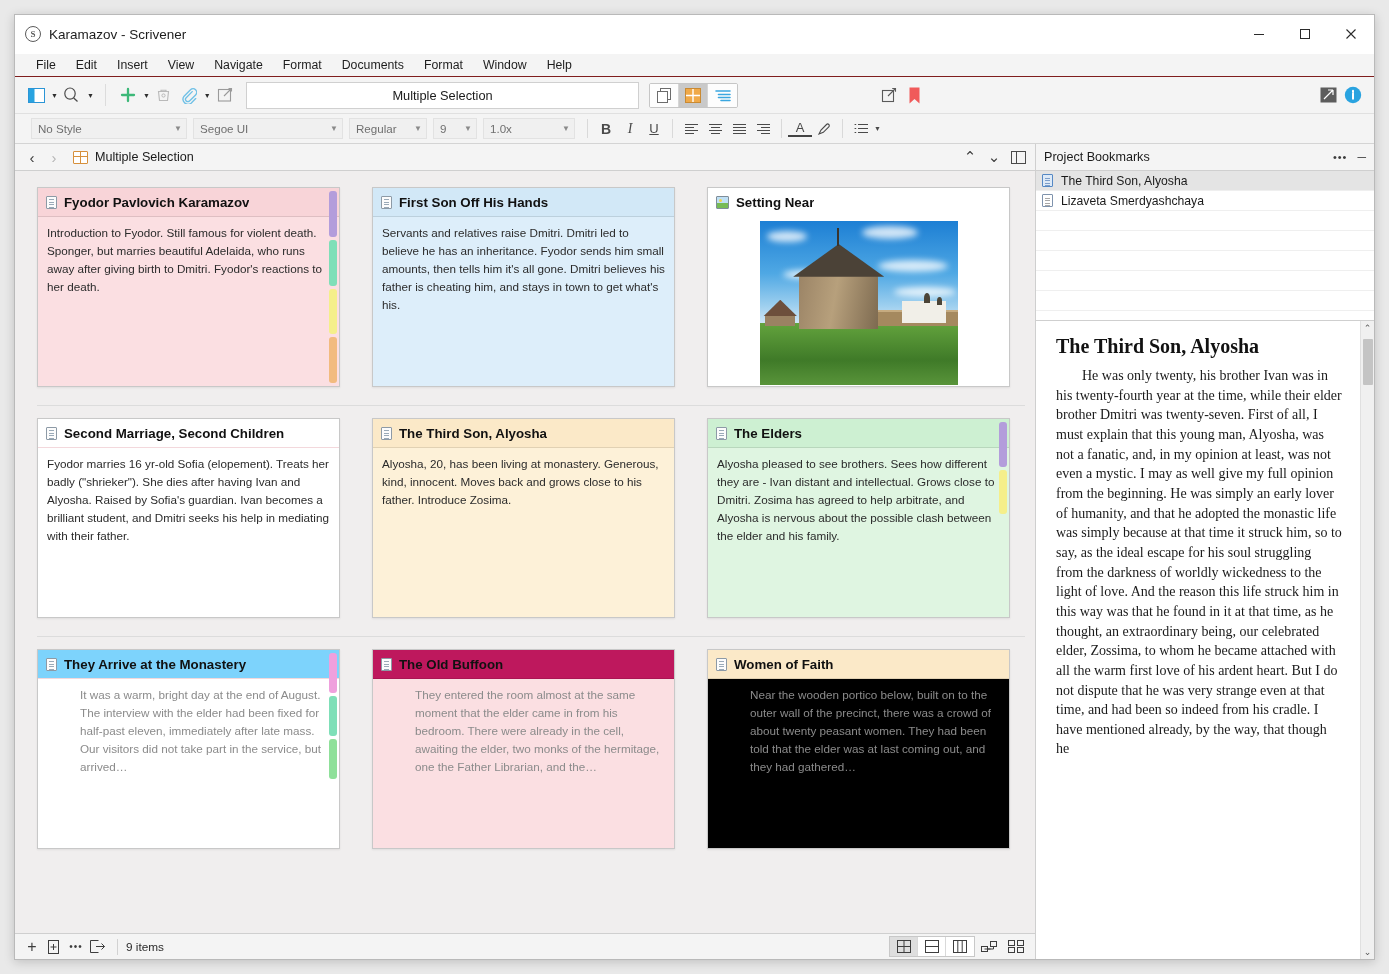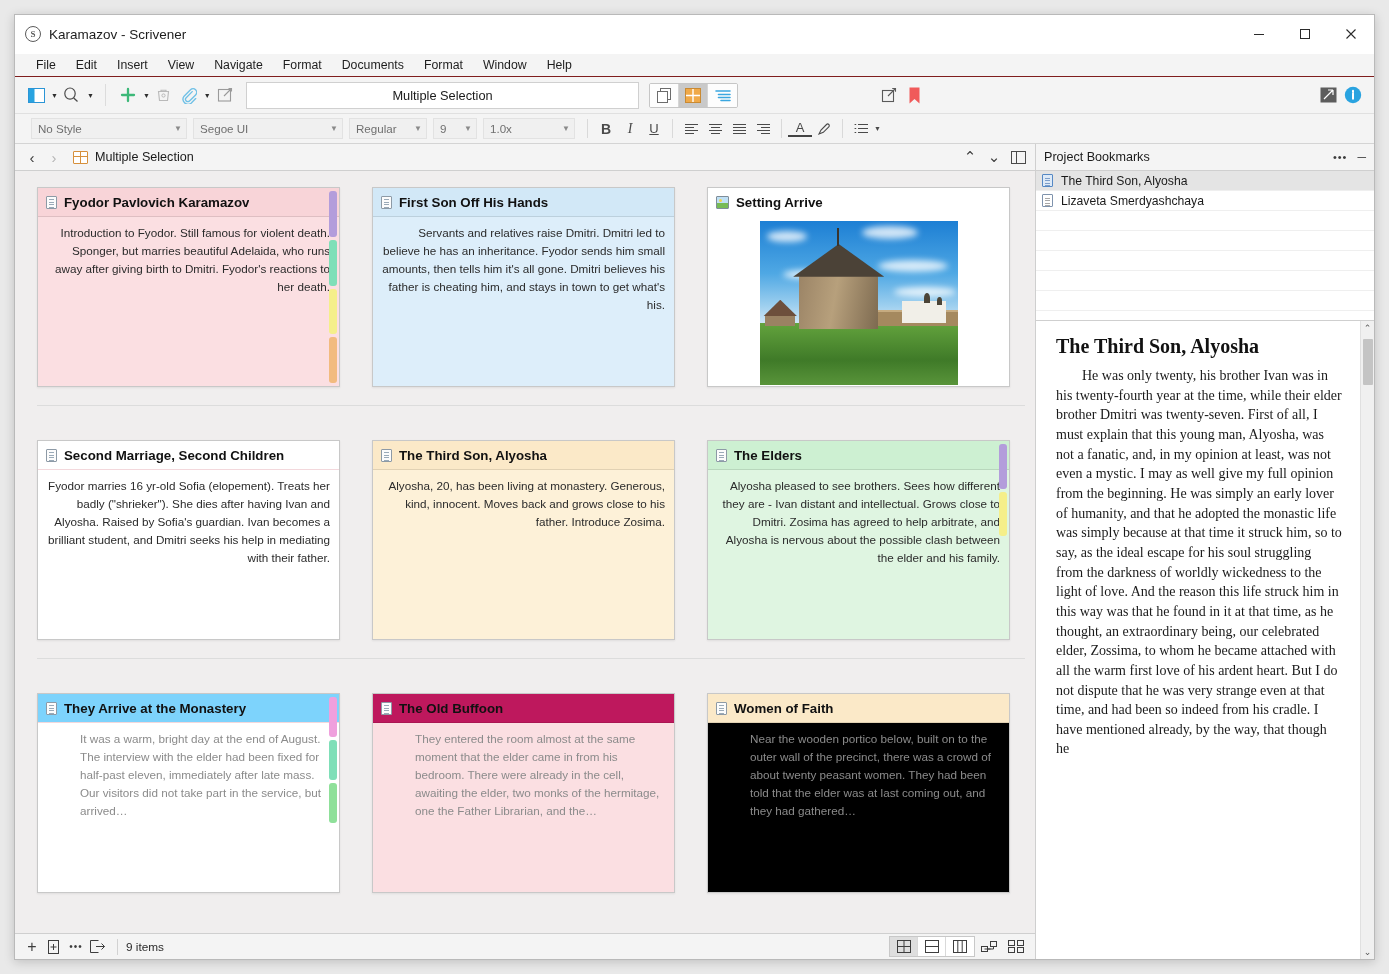--- a/index.html
+++ b/index.html
@@ -155,21 +155,21 @@
     flex: 1; min-height: 0; overflow: hidden;
     background: #f0eeee;
     padding: 16px 10px 0 22px;
     position: relative;
   }
   .cb-row {
     display: flex; gap: 32px;
     position: relative;
     padding-bottom: 18px;
   }
-  .cb-row.divided { border-bottom: 1px solid #dcdcdc; margin-bottom: 34px; text-align: right; }
+  .cb-row.divided { border-bottom: 1px solid #dcdcdc; margin-bottom: 12px; }
   .card {
     width: 303px; height: 200px;
     background: #ffffff;
     border: 1px solid #c8c8c8;
     position: relative;
     display: flex; flex-direction: column;
     box-shadow: 0 1px 2px rgba(0,0,0,.07);
   }
   .card-head {
     flex: 0 0 29px;
@@ -618,21 +618,21 @@
                   <i></i>
                 </span>
               <span class="card-title">First Son Off His Hands</span>
             </div>
             <div class="card-body">Servants and relatives raise Dmitri. Dmitri led to believe he has an inheritance. Fyodor sends him small amounts, then tells him it's all gone. Dmitri believes his father is cheating him, and stays in town to get what's his.</div>
           </div>
 
           <div class="card" style="background:#ffffff">
             <div class="card-head" style="background:#ffffff;border-bottom:none">
               <span class="img-icon"></span>
-              <span class="card-title">Setting Arrive</span>
+              <span class="card-title">Setting Near</span>
             </div>
             <div class="card-img-wrap">
               <div class="photo">
                 <div class="cloud" style="left:4%;top:6%;width:40px;height:11px"></div>
                 <div class="cloud" style="left:52%;top:3%;width:56px;height:13px"></div>
                 <div class="cloud" style="left:60%;top:24%;width:70px;height:12px"></div>
                 <div class="cloud" style="left:12%;top:30%;width:48px;height:9px"></div>
                 <div class="cloud" style="left:68%;top:40%;width:62px;height:10px"></div>
                 <div class="grass"></div>
                 <div class="wall"></div>

